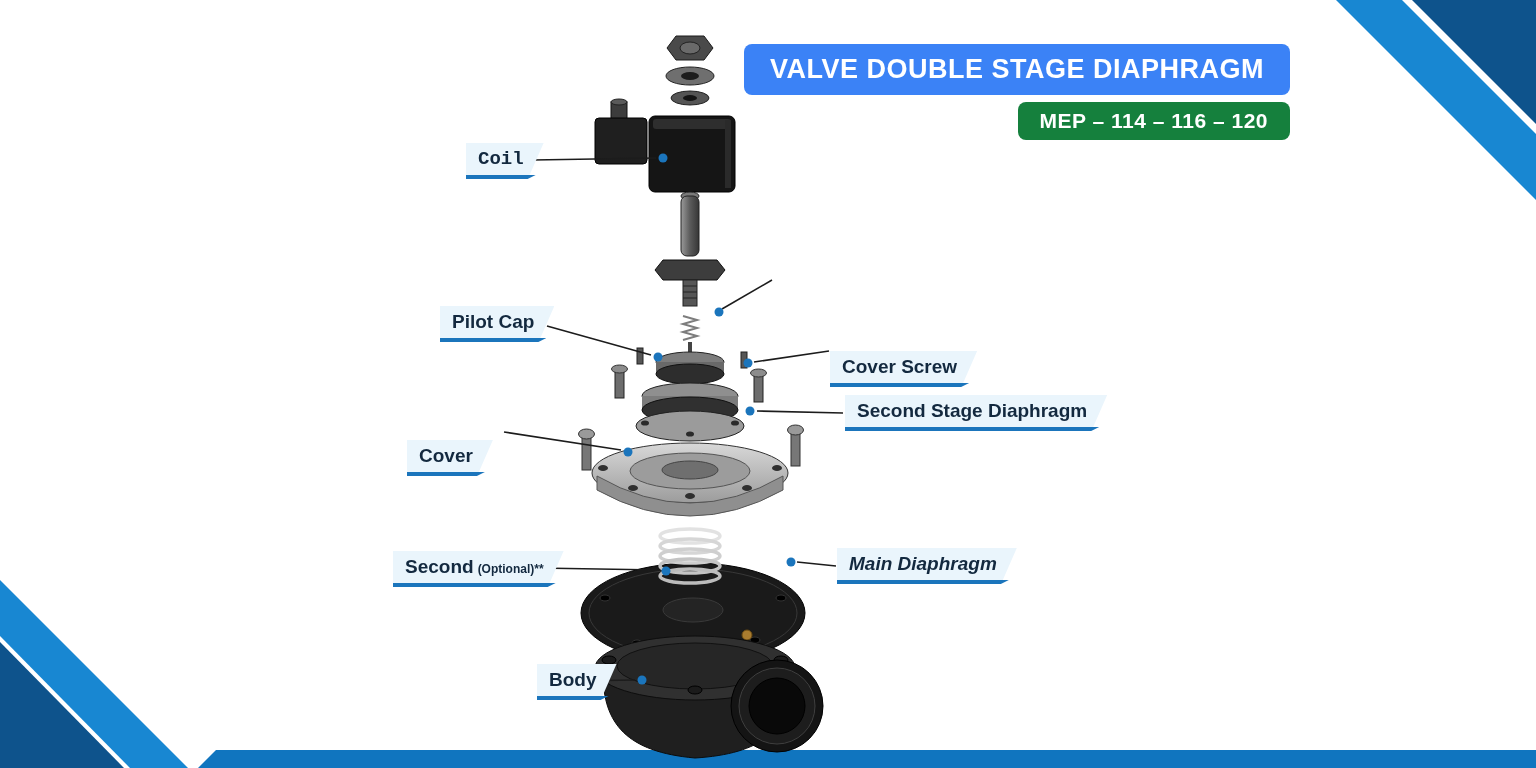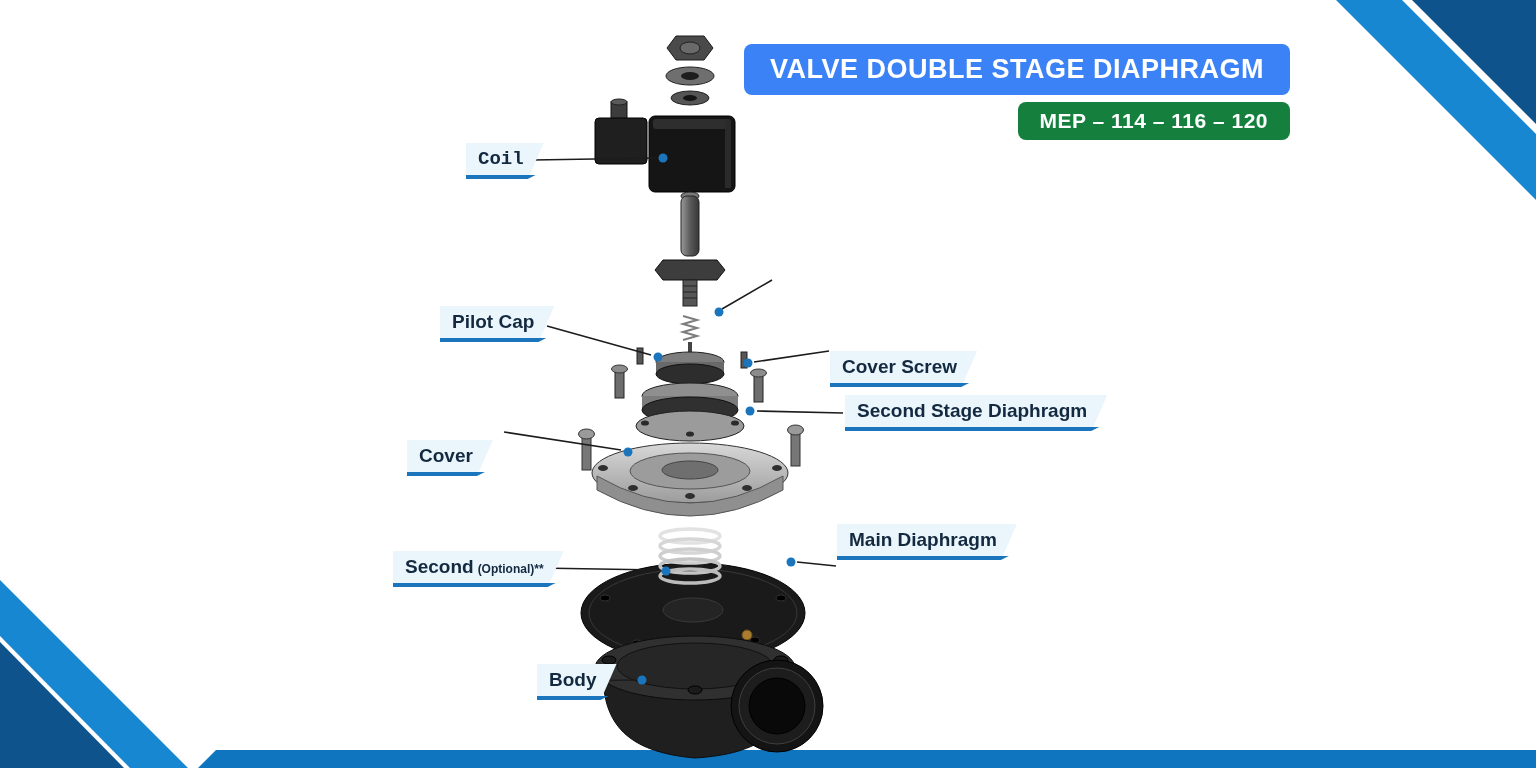--- a/index.html
+++ b/index.html
@@ -235,16 +235,16 @@
 <div class="label" style="left:830px;top:322px;margin-top:29px;">
   <div class="bg"><span>Cover Screw</span></div>
   <div class="bar"></div>
 </div>
 
 <div class="label" style="left:845px;top:395px;">
   <div class="bg"><span>Second Stage Diaphragm</span></div>
   <div class="bar"></div>
 </div>
 
-<div class="label" style="left:837px;top:524px;">
+<div class="label" style="left:837px;top:548px;font-style:italic;">
   <div class="bg"><span>Main Diaphragm</span></div>
   <div class="bar"></div>
 </div>
 
 </body></html>

